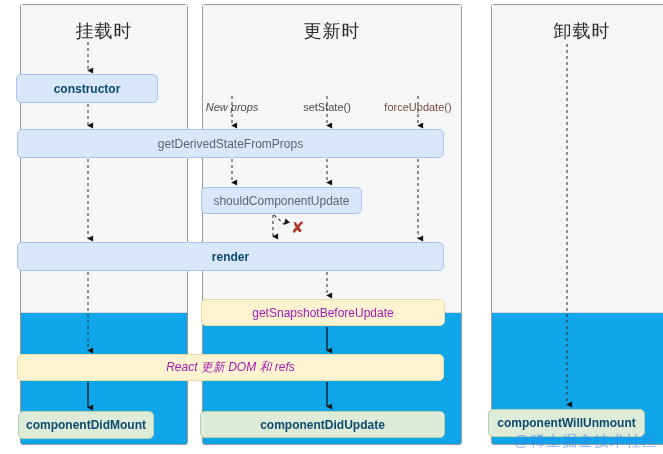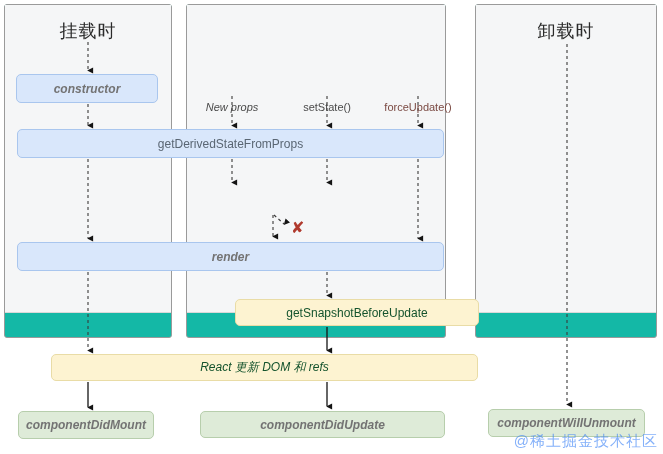--- a/index.html
+++ b/index.html
@@ -1,42 +1,42 @@
 <!DOCTYPE html>
 <html><head>
 <meta charset="utf-8">
 <style>
   html,body{margin:0;padding:0;background:#ffffff;}
   #stage{
     position:relative;width:663px;height:454px;background:#ffffff;
     font-family:"Liberation Sans","DejaVu Sans",sans-serif;overflow:hidden;
   }
   .panel{
-    position:absolute;top:4px;height:334px;background:#14b8a6;
-    border:1px solid #9a9a9a;border-radius:3px;box-sizing:border-box;
+    position:absolute;top:4px;height:441px;background:#0ea5e9;
+    border:1px solid #9a9a9a;border-radius:3px;box-sizing:border-box;margin-left:16px;
   }
   .panel-top{
     position:absolute;left:0;top:0;right:0;height:307px;
     background:#f5f6f7;border-bottom:1px solid #d9d9d9;
   }
   .panel-title{
     position:absolute;top:14px;left:0;right:0;text-align:center;
     font-size:18px;color:#2b2b2b;letter-spacing:1px;
   }
   .box{
     position:absolute;box-sizing:border-box;border-radius:5px;
     display:flex;align-items:center;justify-content:center;
     font-size:12px;z-index:3;
   }
   .box.blue{background:#d9e7fb;border:1px solid #a9c6ee;}
   .box.yellow{background:#fdf3d1;border:1px solid #e9dca6;}
   .box.green{background:#deebd8;border:1px solid #b7ceac;}
-  .bold{font-weight:bold;color:#737373;font-style:italic;}
+  .bold{font-weight:bold;color:#0c4a6e;}
   .muted{color:#5a6673;}
-  .mutedy{color:#14532d;margin-left:34px;}
+  .mutedy{color:#a21caf;}
   .italic{font-style:italic;}
   .trigger{
     position:absolute;transform:translateX(-50%);font-size:11px;color:#4a4a4a;
     white-space:nowrap;z-index:3;margin-top:20px;
   }
   .redx{
     position:absolute;font-size:16px;font-weight:bold;color:#b03a2e;z-index:4;
     line-height:1;
   }
   .watermark{
@@ -51,20 +51,21 @@
 <body>
 
 <div id="stage">
 
   <div class="panel" style="left:4px;width:168px;">
     <div class="panel-top"></div>
     <div class="panel-title">挂载时</div>
   </div>
   <div class="panel" style="left:186px;width:260px;">
     <div class="panel-top"></div>
+    <div class="panel-title">更新时</div>
   </div>
   <div class="panel" style="left:475px;width:182px;">
     <div class="panel-top"></div>
     <div class="panel-title">卸载时</div>
   </div>
 
   <div class="trigger italic" style="left:232px;top:81px;">New props</div>
   <div class="trigger" style="left:327px;top:81px;">setState()</div>
   <div class="trigger" style="left:418px;top:81px;color:#7b4a43;">forceUpdate()</div>
 
@@ -96,20 +97,21 @@
     <line class="solid" x1="327" y1="327" x2="327" y2="350" marker-end="url(#ah)"></line>
     <line class="solid" x1="327" y1="382" x2="327" y2="406" marker-end="url(#ah)"></line>
 
     <line class="dash" x1="567" y1="44" x2="567" y2="404" marker-end="url(#ah)"></line>
   </svg>
 
   <div class="redx" style="left:291px;top:220px;">✘</div>
 
   <div class="box blue bold" style="left:16px;top:74px;width:142px;height:29px;">constructor</div>
   <div class="box blue muted" style="left:17px;top:129px;width:427px;height:29px;">getDerivedStateFromProps</div>
+  <div class="box blue muted" style="left:201px;top:187px;width:161px;height:27px;">shouldComponentUpdate</div>
   <div class="box blue bold" style="left:17px;top:242px;width:427px;height:29px;">render</div>
   <div class="box yellow mutedy" style="left:201px;top:299px;width:244px;height:27px;">getSnapshotBeforeUpdate</div>
   <div class="box yellow mutedy italic" style="left:17px;top:354px;width:427px;height:27px;">React 更新 DOM 和 refs</div>
   <div class="box green bold" style="left:18px;top:411px;width:136px;height:28px;">componentDidMount</div>
   <div class="box green bold" style="left:200px;top:411px;width:245px;height:27px;">componentDidUpdate</div>
   <div class="box green bold" style="left:488px;top:409px;width:157px;height:28px;">componentWillUnmount</div>
 
   <div class="watermark">@稀土掘金技术社区</div>
 
 </div>

